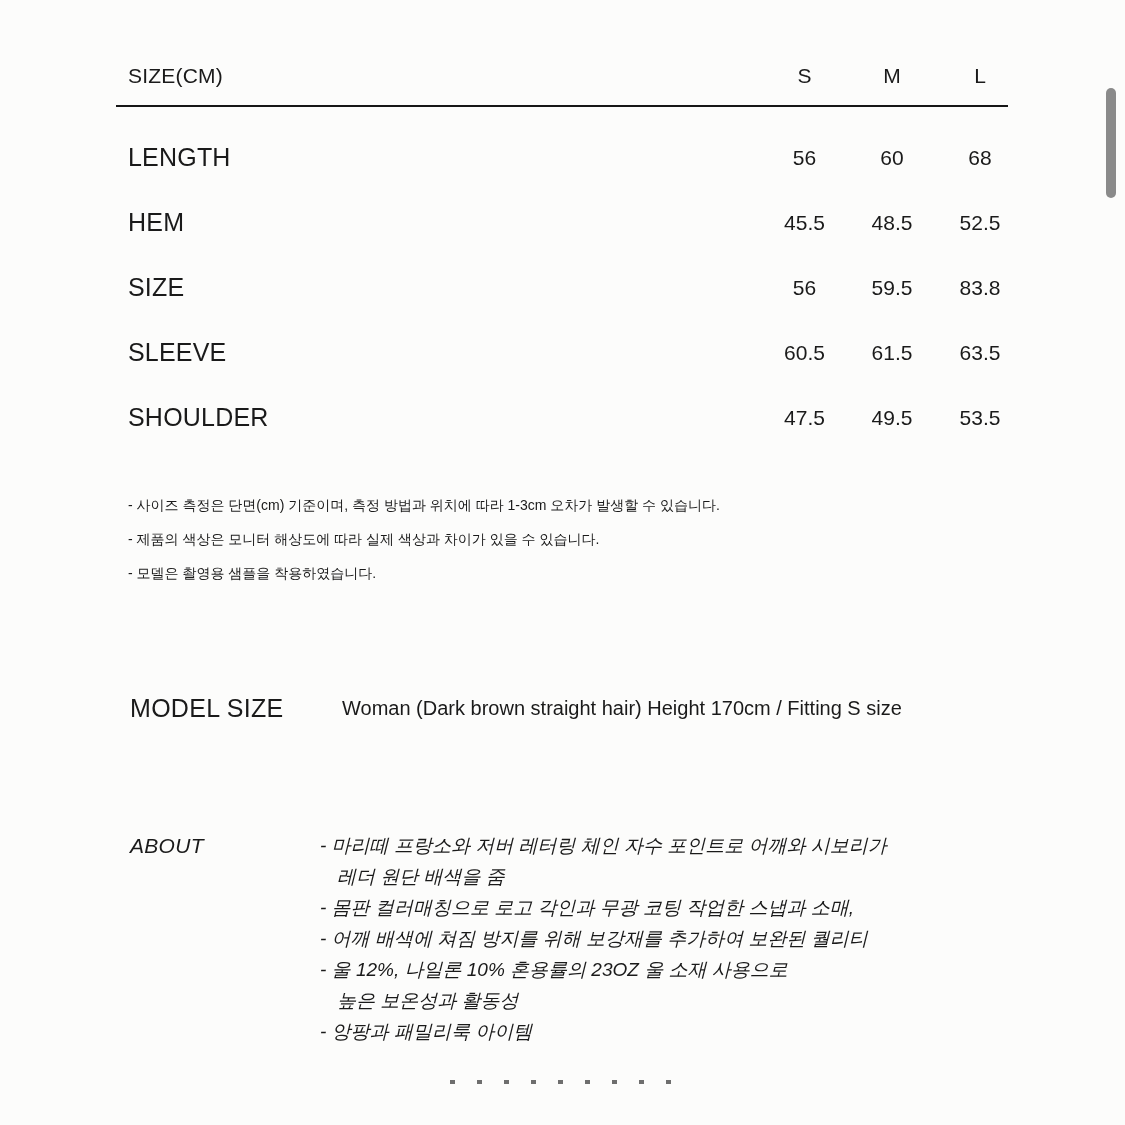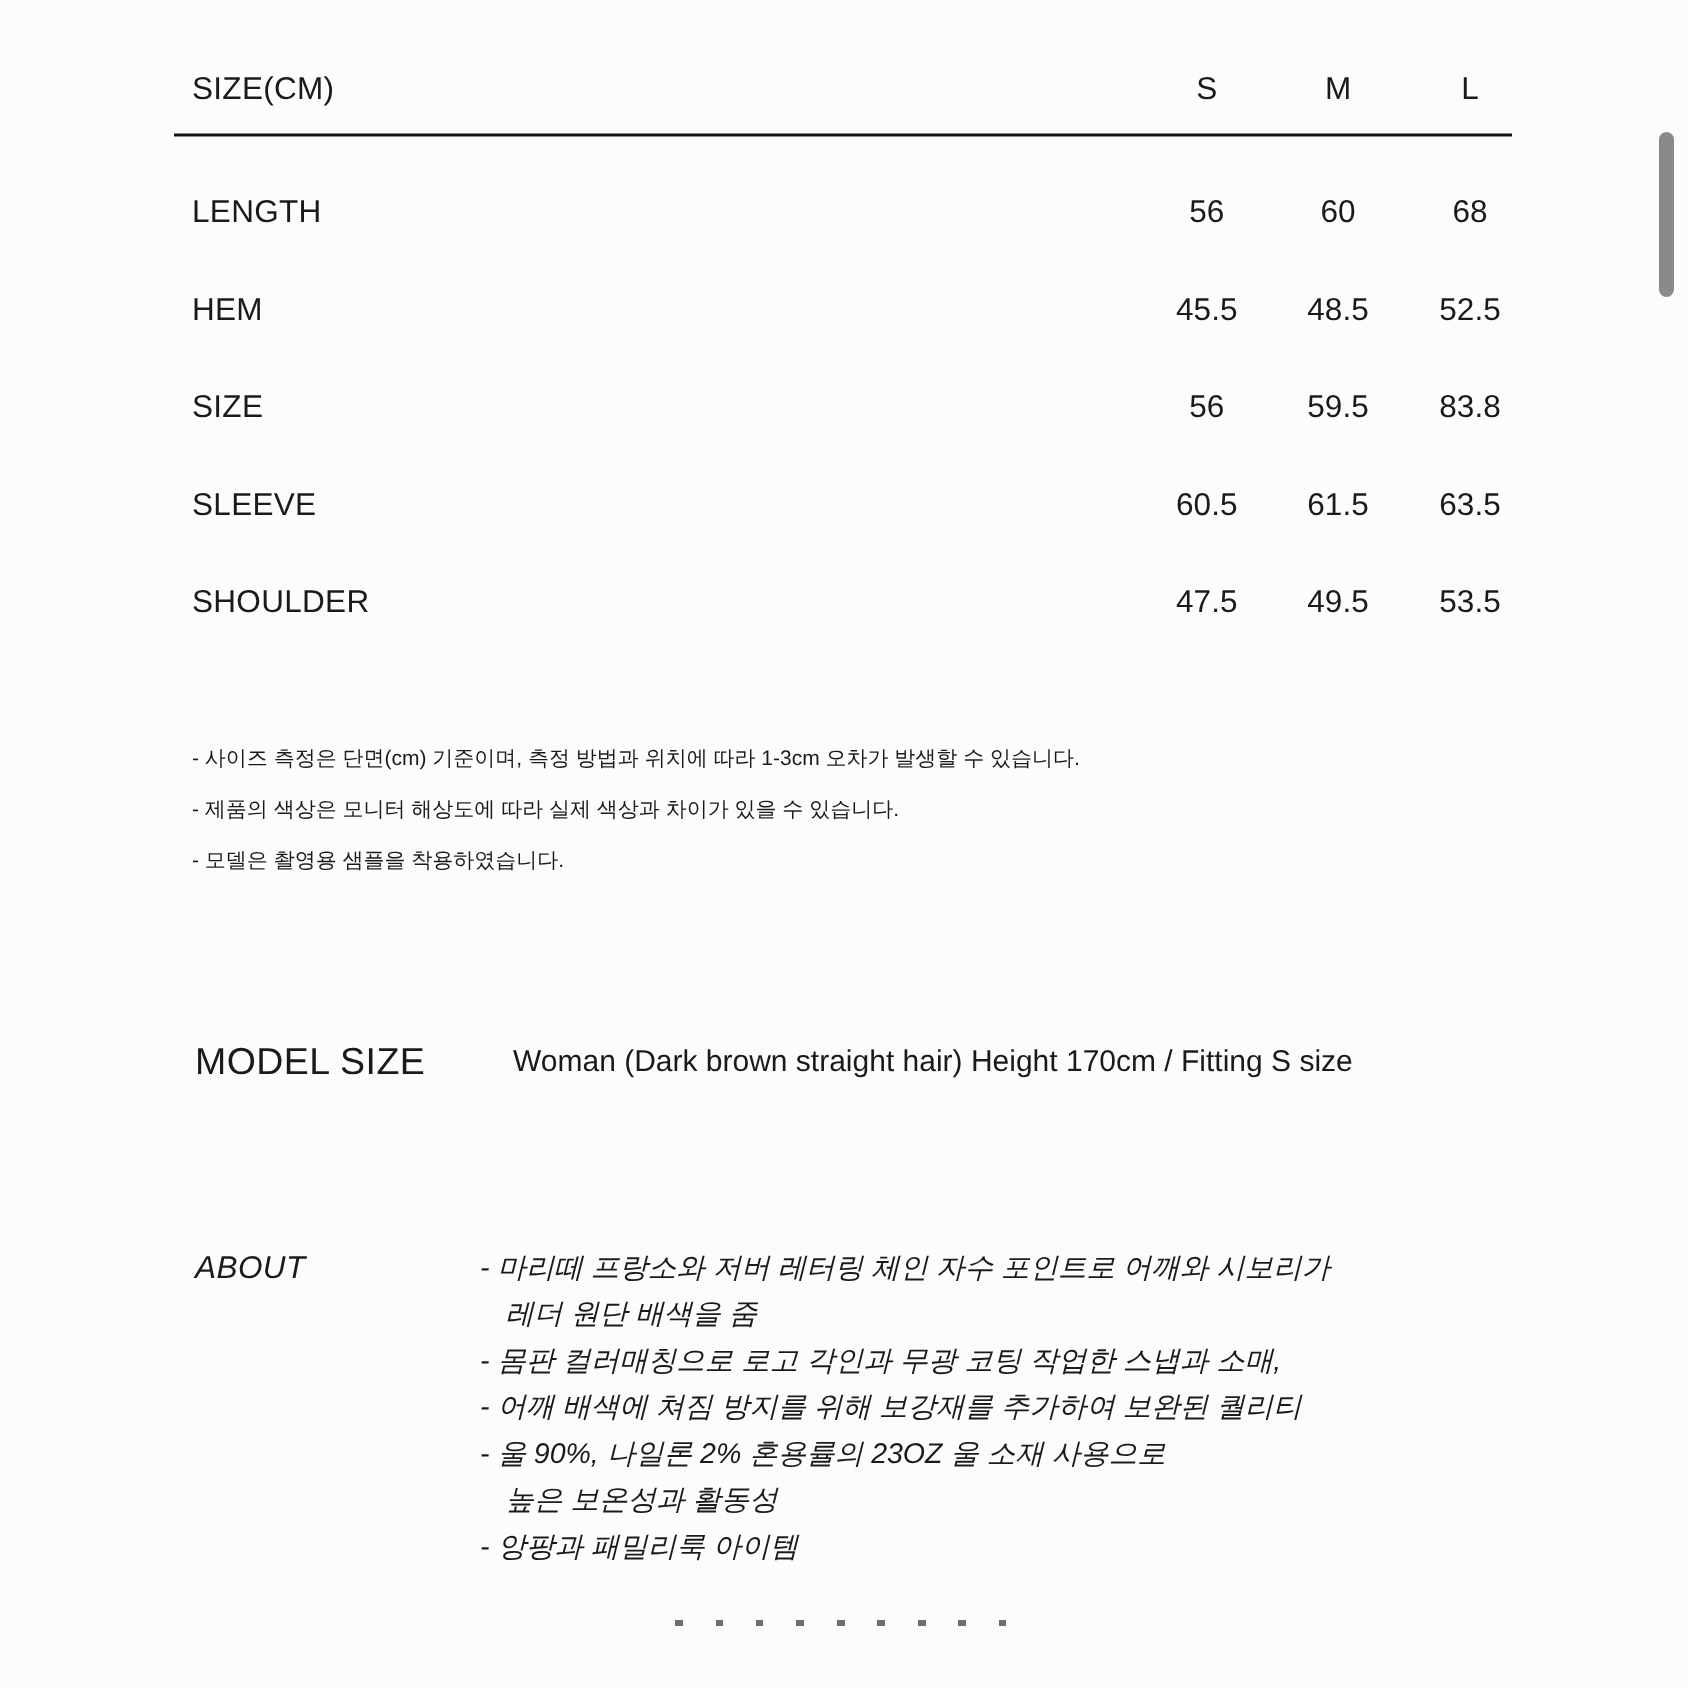--- a/index.html
+++ b/index.html
@@ -7,26 +7,26 @@
     width: 1125px; height: 1125px;
     background: #fcfcfb;
     font-family: "Liberation Sans", "DejaVu Sans", sans-serif;
     color: #1a1a1a;
     overflow: hidden;
   }
   .canvas { position: relative; width: 1125px; height: 1125px; }
 
   
   .size-table { position: absolute; left: 116px; top: 46px; width: 908px; }
-  .t-row { display: grid; grid-template-columns: 1fr 87px 88px 88px; align-items: center; }
+  .t-row { display: grid; grid-template-columns: 1fr 87px 88px 88px; align-items: center; margin-top: 16px; }
   .t-head { height: 28px; }
   .t-head .t-label, .t-head .t-val { font-size: 21px; }
   .t-divider { width: 892px; border-top: 2px solid #161616; margin-top: 15px; }
   .t-body .t-row { height: 29px; margin-top: 36px; }
-  .t-label { padding-left: 12px; font-size: 21px; letter-spacing: 0.2px; }
+  .t-label { padding-left: 12px; font-size: 25px; letter-spacing: 0.2px; }
   .t-val { text-align: center; font-size: 21px; }
 
   
   .notes { position: absolute; left: 128px; top: 488px; width: 880px; }
   .note-line { font-size: 14px; line-height: 34px; white-space: nowrap; }
 
   
   .model-size { position: absolute; left: 130px; top: 694px; width: 890px; display: flex; align-items: flex-start; }
   .ms-label { width: 212px; flex: 0 0 212px; font-size: 25px; line-height: 28px; letter-spacing: 0.3px; }
   .ms-value { font-size: 20px; line-height: 28px; white-space: nowrap; }
@@ -109,21 +109,21 @@
     <div class="ms-value">Woman (Dark brown straight hair) Height 170cm / Fitting S size</div>
   </div>
 
   <div class="about">
     <div class="ab-label">ABOUT</div>
     <div class="ab-lines">
       <div class="a-line">- 마리떼 프랑소와 저버 레터링 체인 자수 포인트로 어깨와 시보리가</div>
       <div class="a-line a-indent">레더 원단 배색을 줌</div>
       <div class="a-line">- 몸판 컬러매칭으로 로고 각인과 무광 코팅 작업한 스냅과 소매,</div>
       <div class="a-line">- 어깨 배색에 쳐짐 방지를 위해 보강재를 추가하여 보완된 퀄리티</div>
-      <div class="a-line">- 울 90%, 나일론 2% 혼용률의 23OZ 울 소재 사용으로</div>
+      <div class="a-line">- 울 12%, 나일론 10% 혼용률의 23OZ 울 소재 사용으로</div>
       <div class="a-line a-indent">높은 보온성과 활동성</div>
       <div class="a-line">- 앙팡과 패밀리룩 아이템</div>
     </div>
   </div>
 
   <div class="clipped-line"></div>
 
   <div class="scrollbar-thumb"></div>
 
 </div>

